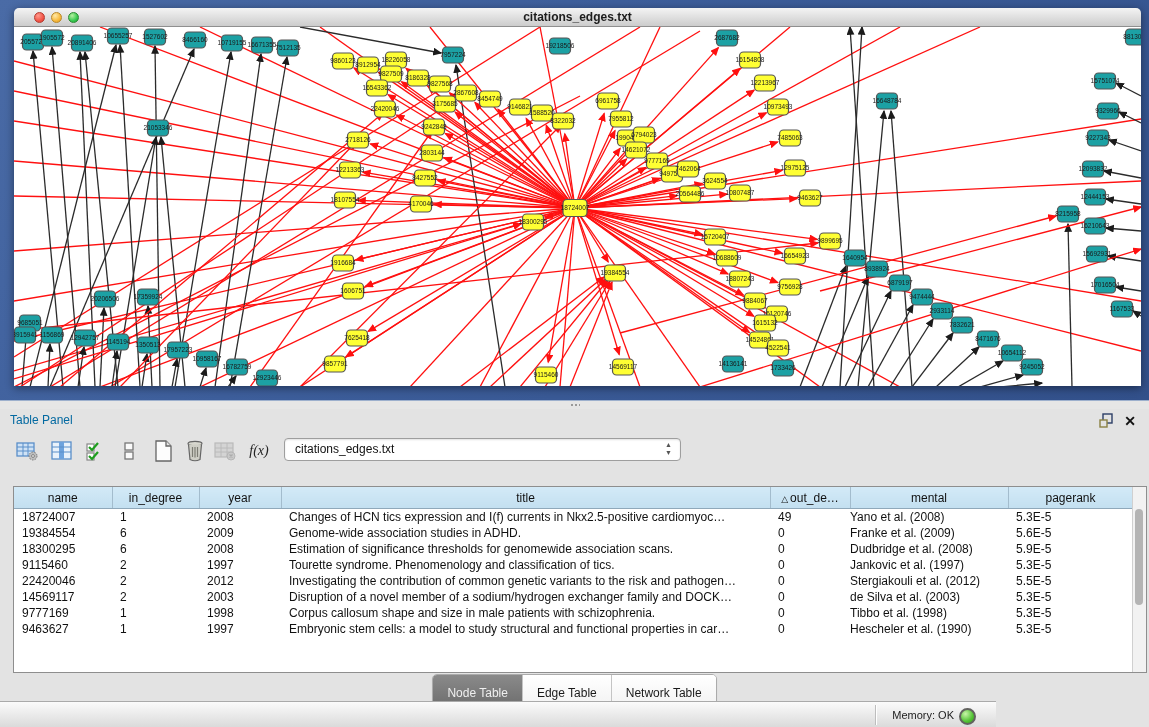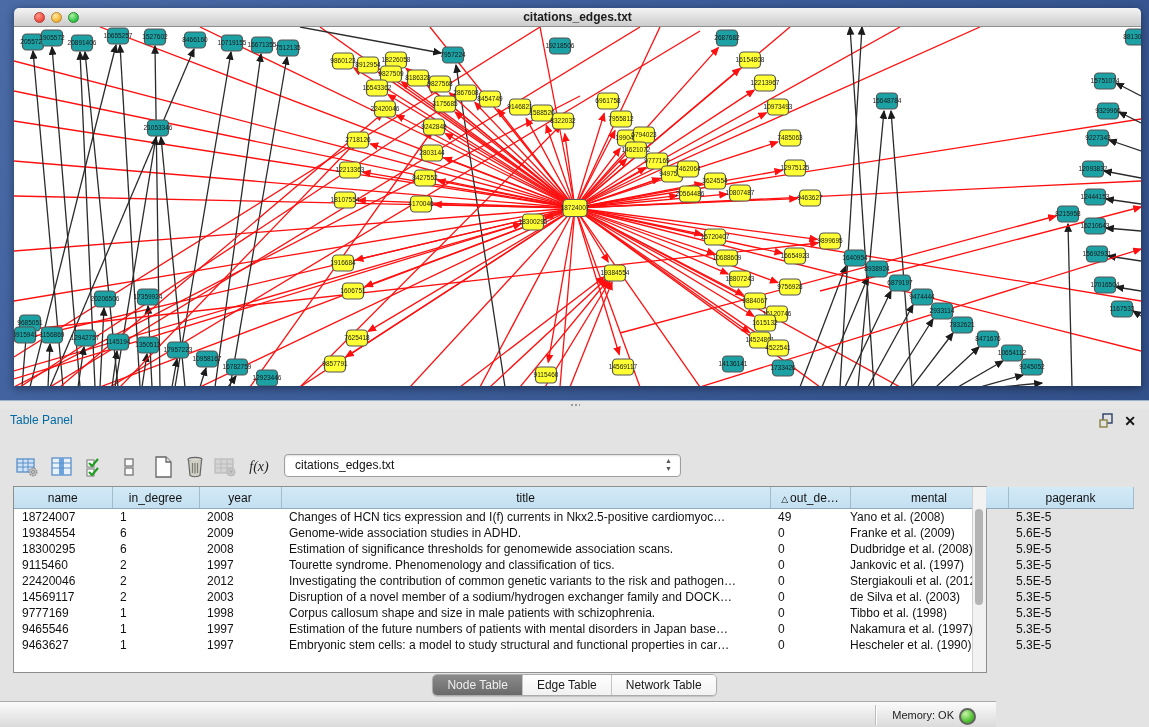--- a/index.html
+++ b/index.html
@@ -27,45 +27,45 @@
   #divider .grip{position:absolute;left:570px;top:2px;width:10px;height:4px;
                  background:radial-gradient(circle,#9a9a9a 1px,transparent 1.4px);
                  background-size:4px 4px;}
   
   #table-panel{position:absolute;left:0;top:409px;width:1149px;height:292px;background:#e3e3e3;}
   .panel-header{position:absolute;left:0;top:0;width:100%;height:24px;}
   .panel-header .label{position:absolute;left:10px;top:4px;font-size:12px;color:#0369a1;}
   .ph-btn{position:absolute;top:3px;width:18px;height:18px;cursor:default;}
   .ph-float{right:32px;}
   .ph-close{right:10px;font-size:14px;font-weight:bold;color:#111;text-align:center;line-height:18px;}
-  .toolbar{position:absolute;left:0;top:40px;width:100%;height:42px;}
+  .toolbar{position:absolute;left:0;top:24px;width:100%;height:42px;}
   .tb-icon{position:absolute;top:4px;width:26px;height:28px;display:flex;align-items:center;justify-content:center;}
   .fx{font-family:"Liberation Serif",serif;font-style:italic;font-size:14px;color:#222;}
   .combo{position:absolute;left:284px;top:5px;width:397px;height:23px;background:#ffffff;
          border:1px solid #9e9e9e;border-radius:4px;box-sizing:border-box;
          font-size:12px;color:#111;line-height:21px;padding-left:10px;
          box-shadow:inset 0 1px 2px rgba(0,0,0,.12);}
   .combo .steppers{position:absolute;right:8px;top:2px;font-size:7px;color:#555;line-height:8px;text-align:center;}
   
-  .tablewrap{position:absolute;left:13px;top:77px;width:974px;height:187px;background:#ffffff;
+  .tablewrap{position:absolute;left:13px;top:77px;width:1134px;height:187px;background:#ffffff;
              border:1px solid #8e8e8e;box-sizing:border-box;}
   table.grid{border-collapse:collapse;table-layout:fixed;width:1119px;font-size:12px;}
   table.grid th{height:19px;background:linear-gradient(#d3eaf7,#c3dff0);
                 border-right:1px solid #a3bccd;border-bottom:1px solid #8fa8ba;
                 font-weight:normal;font-size:12px;color:#111;overflow:hidden;white-space:nowrap;}
   table.grid td{height:16px;padding:0 0 0 8px;overflow:hidden;white-space:nowrap;color:#111;}
   table.grid td.center{padding:0;}
   .sort-tri{font-size:9px;margin-right:2px;}
   .vscroll{position:absolute;right:0;top:0;width:13px;height:185px;background:#f2f2f2;border-left:1px solid #d0d0d0;}
   .vthumb{position:absolute;left:2px;top:22px;width:8px;height:96px;background:#b4b4b4;border-radius:4px;}
   
   .tabbar{position:absolute;left:0;top:265px;width:100%;height:24px;text-align:center;}
   .seg{display:inline-flex;border:1px solid #ababab;border-radius:5px;overflow:hidden;
        background:#ffffff;box-shadow:0 1px 1px rgba(0,0,0,.15);}
-  .seg .tab{font-size:12px;color:#1a1a1a;padding:3px 14px;border-right:1px solid #c4c4c4;background:linear-gradient(#ffffff,#f1f1f1);}
+  .seg .tab{font-size:12px;color:#1a1a1a;padding:11px 14px;border-right:1px solid #c4c4c4;background:linear-gradient(#ffffff,#f1f1f1);}
   .seg .tab:last-child{border-right:none;}
   .seg .tab.active{background:linear-gradient(#8a8a8a,#6a6a6a);color:#efefef;}
   
   #statusbar{position:absolute;left:0;top:701px;width:996px;height:26px;
              background:linear-gradient(#fbfbfb,#d9d9d9);border-top:1px solid #aaaaaa;}
   #statusbar .sep{position:absolute;right:120px;top:3px;bottom:3px;width:1px;background:#bdbdbd;box-shadow:1px 0 0 #fff;}
   #statusbar .mem{position:absolute;right:42px;top:7px;font-size:11px;color:#222;}
   #statusbar .led{position:absolute;right:20px;top:6px;width:13px;height:13px;border-radius:50%;
                   background:radial-gradient(circle at 35% 30%,#c8f5a8,#52c234 60%,#37a01d);
                   border:2px solid #62625f;box-sizing:content-box;}
@@ -840,29 +840,20 @@
             <tr>
               <td>9777169</td>
               <td>1</td>
               <td>1998</td>
               <td>Corpus callosum shape and size in male patients with schizophrenia.</td>
               <td>0</td>
               <td class="center">Tibbo et al. (1998)</td>
               <td>5.3E-5</td>
             </tr>
             <tr>
-              <td>9465546</td>
-              <td>1</td>
-              <td>1997</td>
-              <td>Estimation of the future numbers of patients with mental disorders in Japan base…</td>
-              <td>0</td>
-              <td class="center">Nakamura et al. (1997)</td>
-              <td>5.3E-5</td>
-            </tr>
-            <tr>
               <td>9463627</td>
               <td>1</td>
               <td>1997</td>
               <td>Embryonic stem cells: a model to study structural and functional properties in car…</td>
               <td>0</td>
               <td class="center">Hescheler et al. (1990)</td>
               <td>5.3E-5</td>
             </tr>
           </tbody>
       </table>

